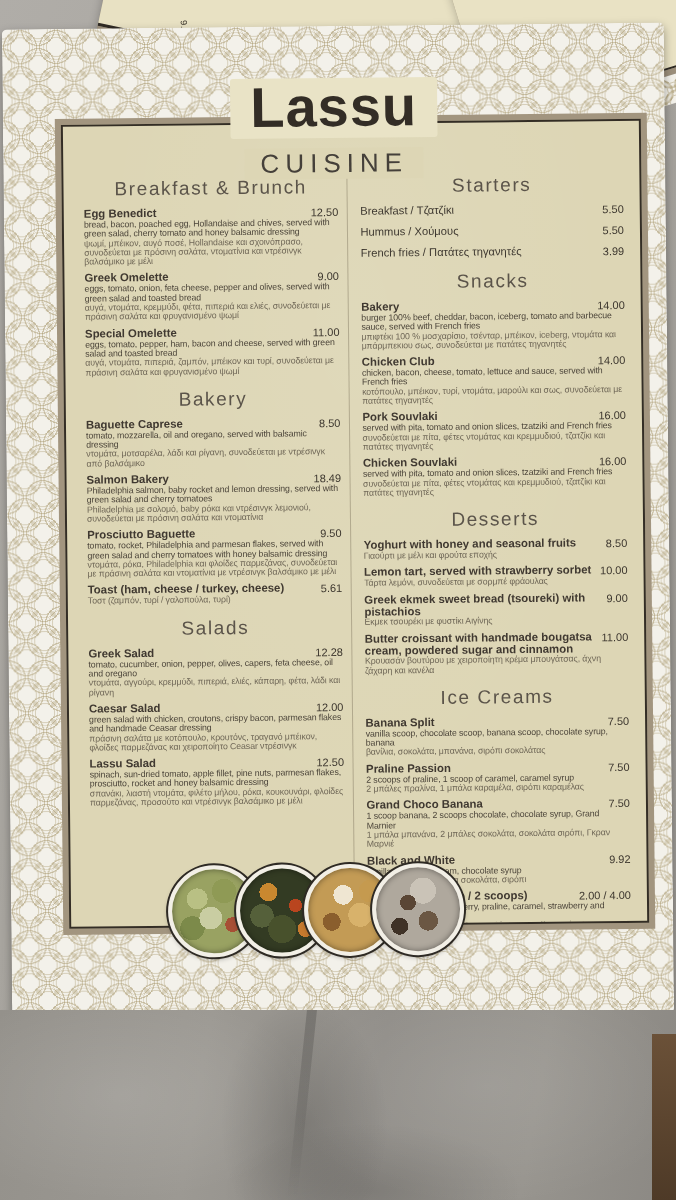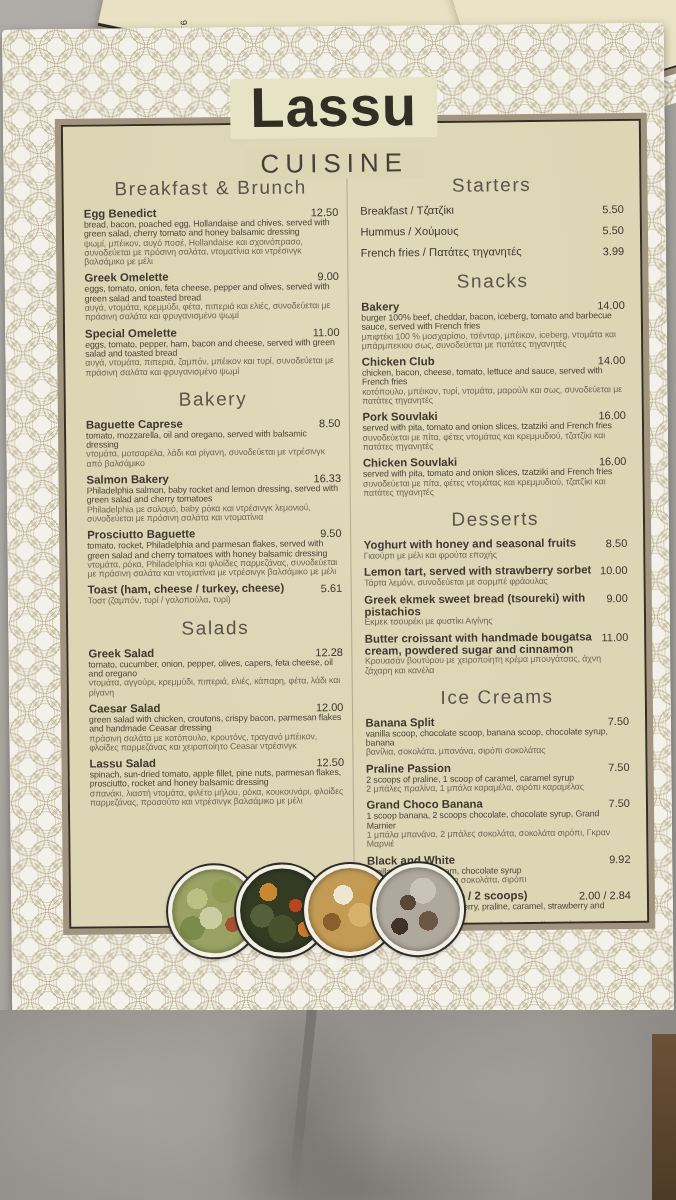--- a/index.html
+++ b/index.html
@@ -203,21 +203,21 @@
               <div class="item-head">
                 <span class="item-name">Baguette Caprese</span>
                 <span class="item-price">8.50</span>
               </div>
               <div class="desc en">tomato, mozzarella, oil and oregano, served with balsamic dressing</div>
               <div class="desc gr">ντομάτα, μοτσαρέλα, λάδι και ρίγανη, συνοδεύεται με ντρέσινγκ από βαλσάμικο</div>
             </div>
             <div class="menu-item">
               <div class="item-head">
                 <span class="item-name">Salmon Bakery</span>
-                <span class="item-price">16.33</span>
+                <span class="item-price">18.49</span>
               </div>
               <div class="desc en">Philadelphia salmon, baby rocket and lemon dressing, served with green salad and cherry tomatoes</div>
               <div class="desc gr">Philadelphia με σολομό, baby ρόκα και ντρέσινγκ λεμονιού, συνοδεύεται με πρόσινη σαλάτα και ντοματίνια</div>
             </div>
             <div class="menu-item">
               <div class="item-head">
                 <span class="item-name">Prosciutto Baguette</span>
                 <span class="item-price">9.50</span>
               </div>
               <div class="desc en">tomato, rocket, Philadelphia and parmesan flakes, served with green salad and cherry tomatoes with honey balsamic dressing</div>
@@ -367,21 +367,21 @@
               <div class="item-head">
                 <span class="item-name">Black and White</span>
                 <span class="item-price">9.92</span>
               </div>
               <div class="desc en">vanilla chocolate cream, chocolate syrup</div>
               <div class="desc gr">βανίλια σοκολάτα κρέμα σοκολάτα, σιρόπι</div>
             </div>
             <div class="menu-item">
               <div class="item-head">
                 <span class="item-name">Flavours (1 scoop / 2 scoops)</span>
-                <span class="item-price">2.00 / 2.84</span>
+                <span class="item-price">2.00 / 4.00</span>
               </div>
               <div class="desc en">vanilla, chocolate, strawberry, praline, caramel, strawberry and mango sorbet</div>
               <div class="desc gr">βανίλια, σοκολάτα, φράουλα, πραλίνα, καραμέλα, φράουλα και μάνγκο σορμπέ</div>
             </div>
           </div>
       </div>
     </div>
 
     <div class="photo-strip">
         <div class="photo photo-1"></div>

